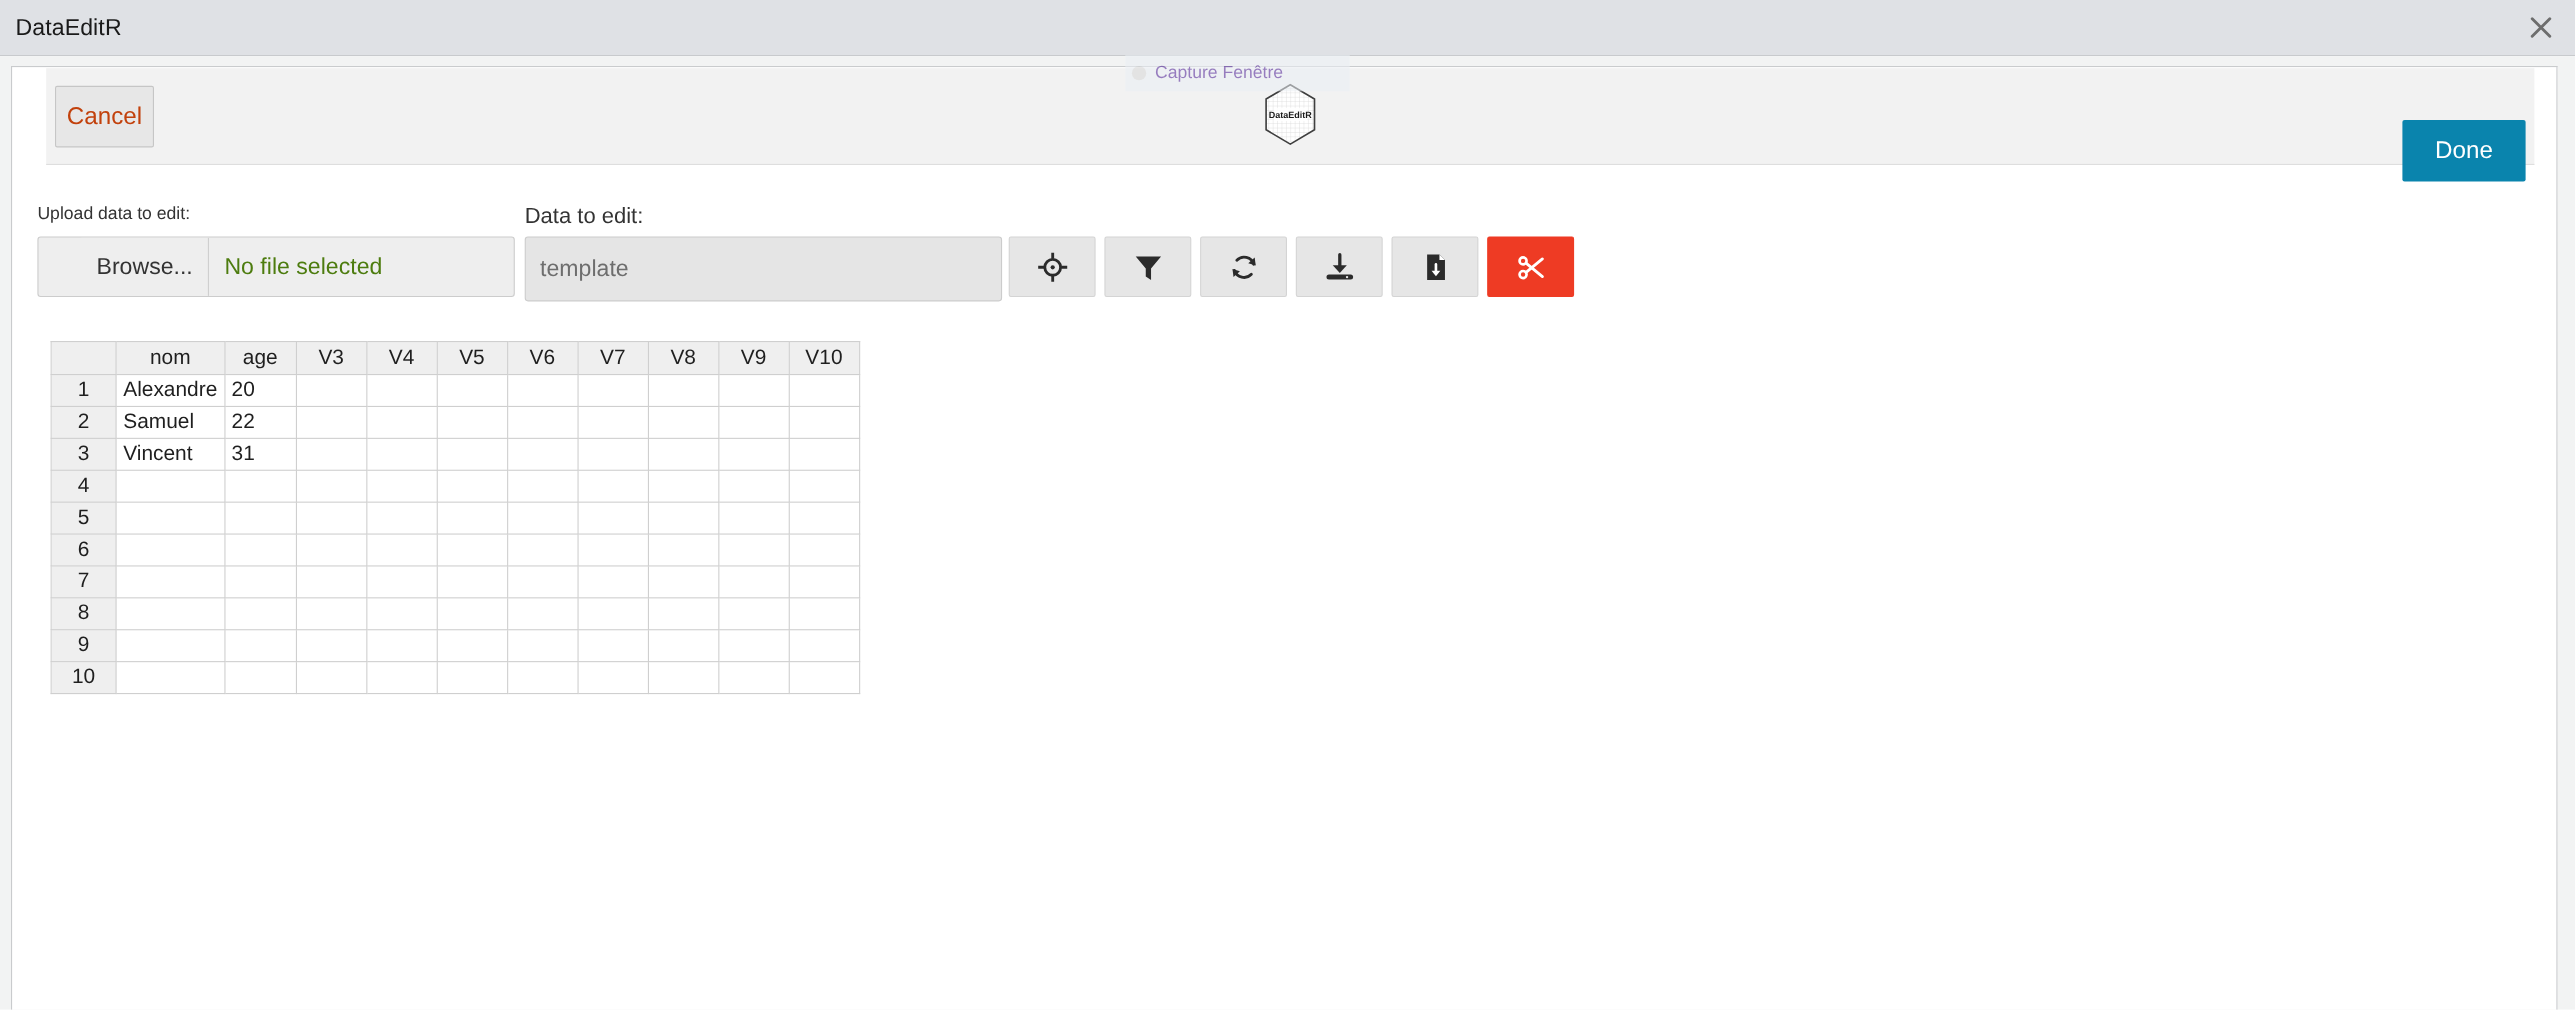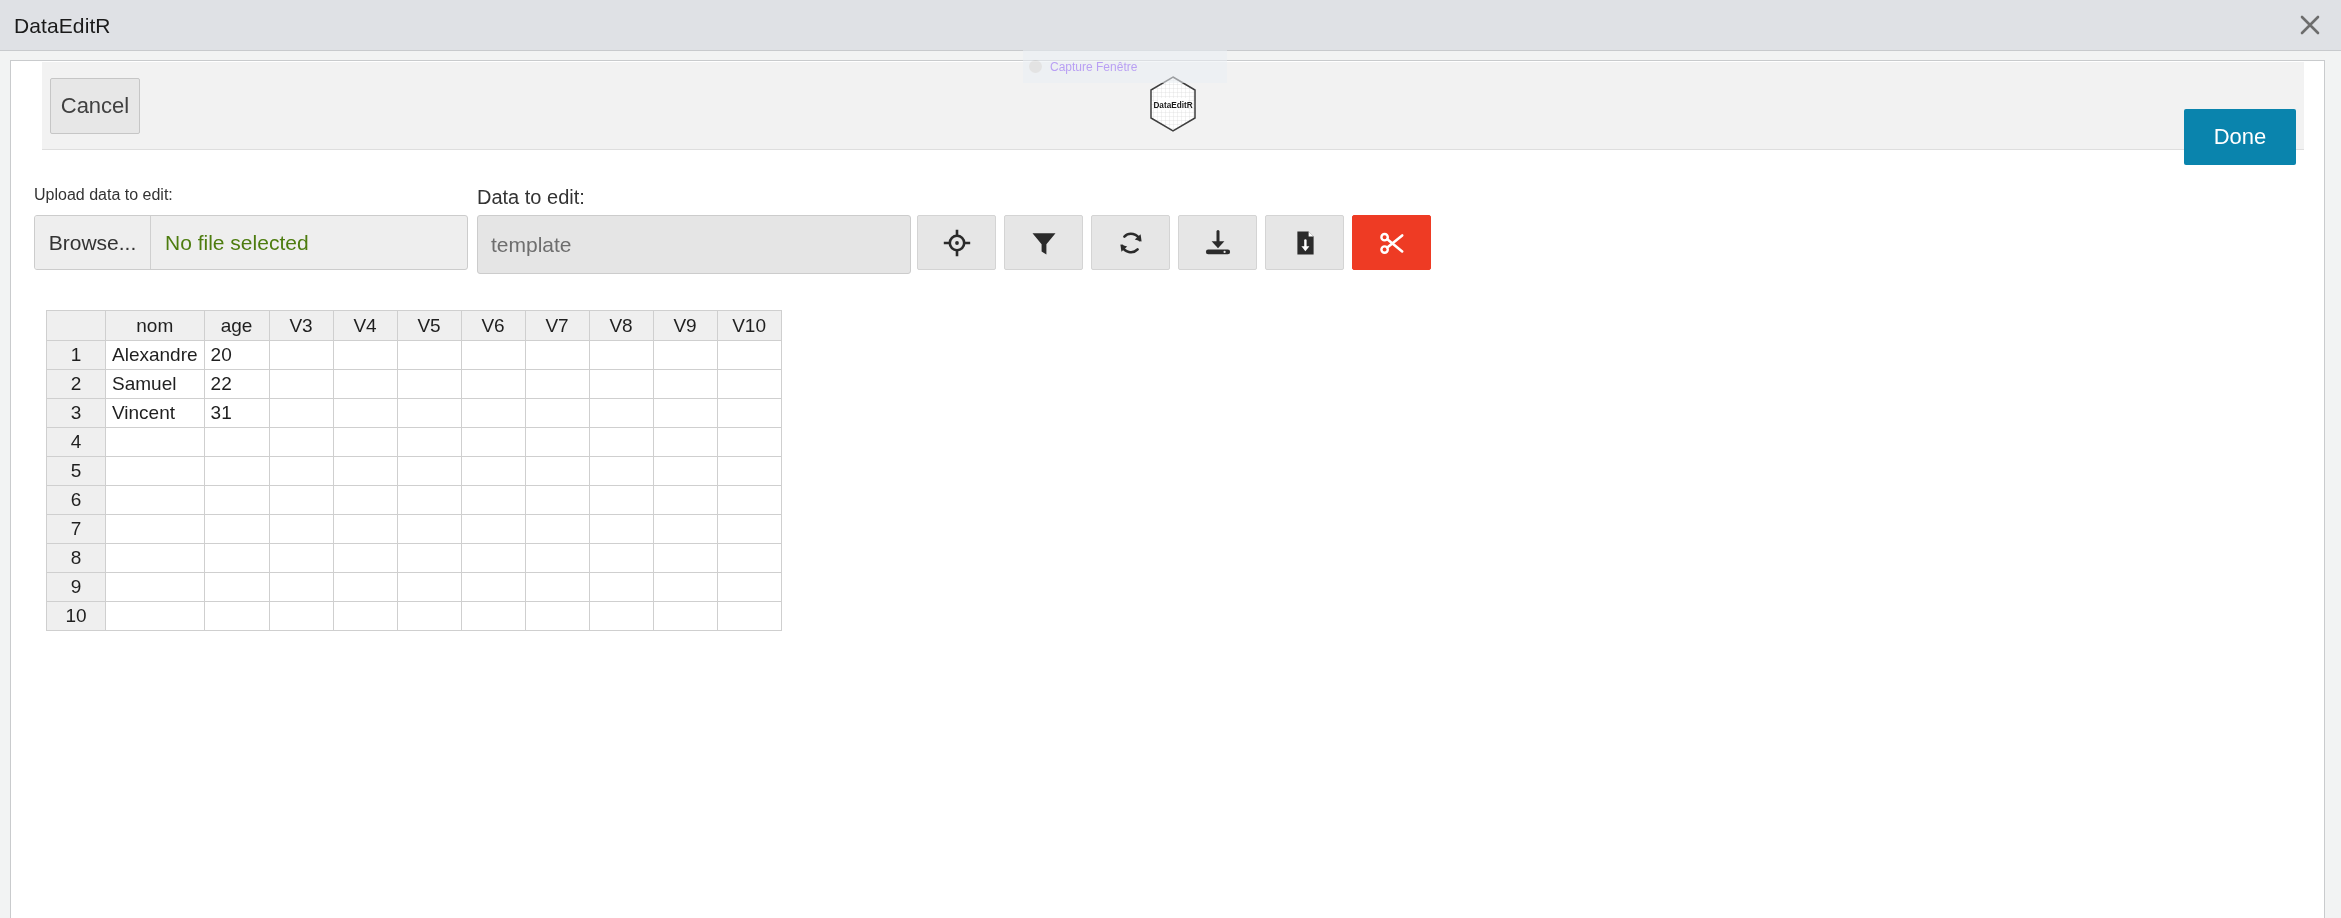--- a/index.html
+++ b/index.html
@@ -73,21 +73,21 @@
     box-sizing: border-box;
   }
   .btn-cancel {
     position: absolute;
     left: 8px; top: 16px;
     width: 90px; height: 56px;
     background: #e7e7e7;
     border: 1px solid #c6c6c6;
     border-radius: 2px;
     font-size: 22px;
-    color: #404040;
+    color: #c2410c;
     font-family: "Liberation Sans", sans-serif;
     cursor: pointer;
     padding: 0;
     line-height: 54px;
     text-align: center;
   }
   .btn-done {
     position: absolute;
     right: 8px; top: 16px;
     width: 112px; height: 56px;
@@ -134,22 +134,22 @@
     padding-left: 6px;
     box-sizing: border-box;
   }
   .capture-dot {
     width: 13px; height: 13px;
     border-radius: 50%;
     background: #d8d8d8;
     flex: none;
   }
   .capture-text {
-    font-size: 12px;
-    color: #8b5cf6;
+    font-size: 16px;
+    color: #4c1d95;
   }
 
   
   .form-row { position: absolute; left: 0; top: 89px; width: 100%; }
 
   .label-upload {
     position: absolute;
     left: 23px; top: 36px;
     font-size: 16px;
     color: #333333;
@@ -164,20 +164,21 @@
   .file-input-group {
     position: absolute;
     left: 23px; top: 65px;
     width: 434px; height: 55px;
     display: flex;
     border: 1px solid #cccccc;
     border-radius: 3px;
     background: #eeeeee;
     box-sizing: border-box;
     overflow: hidden;
+    padding-left: 39px;
   }
   .browse-btn {
     width: 116px;
     background: #eeeeee;
     border: none;
     border-right: 1px solid #cfcfcf;
     font-size: 21px;
     color: #333333;
     font-family: "Liberation Sans", sans-serif;
     cursor: pointer;

